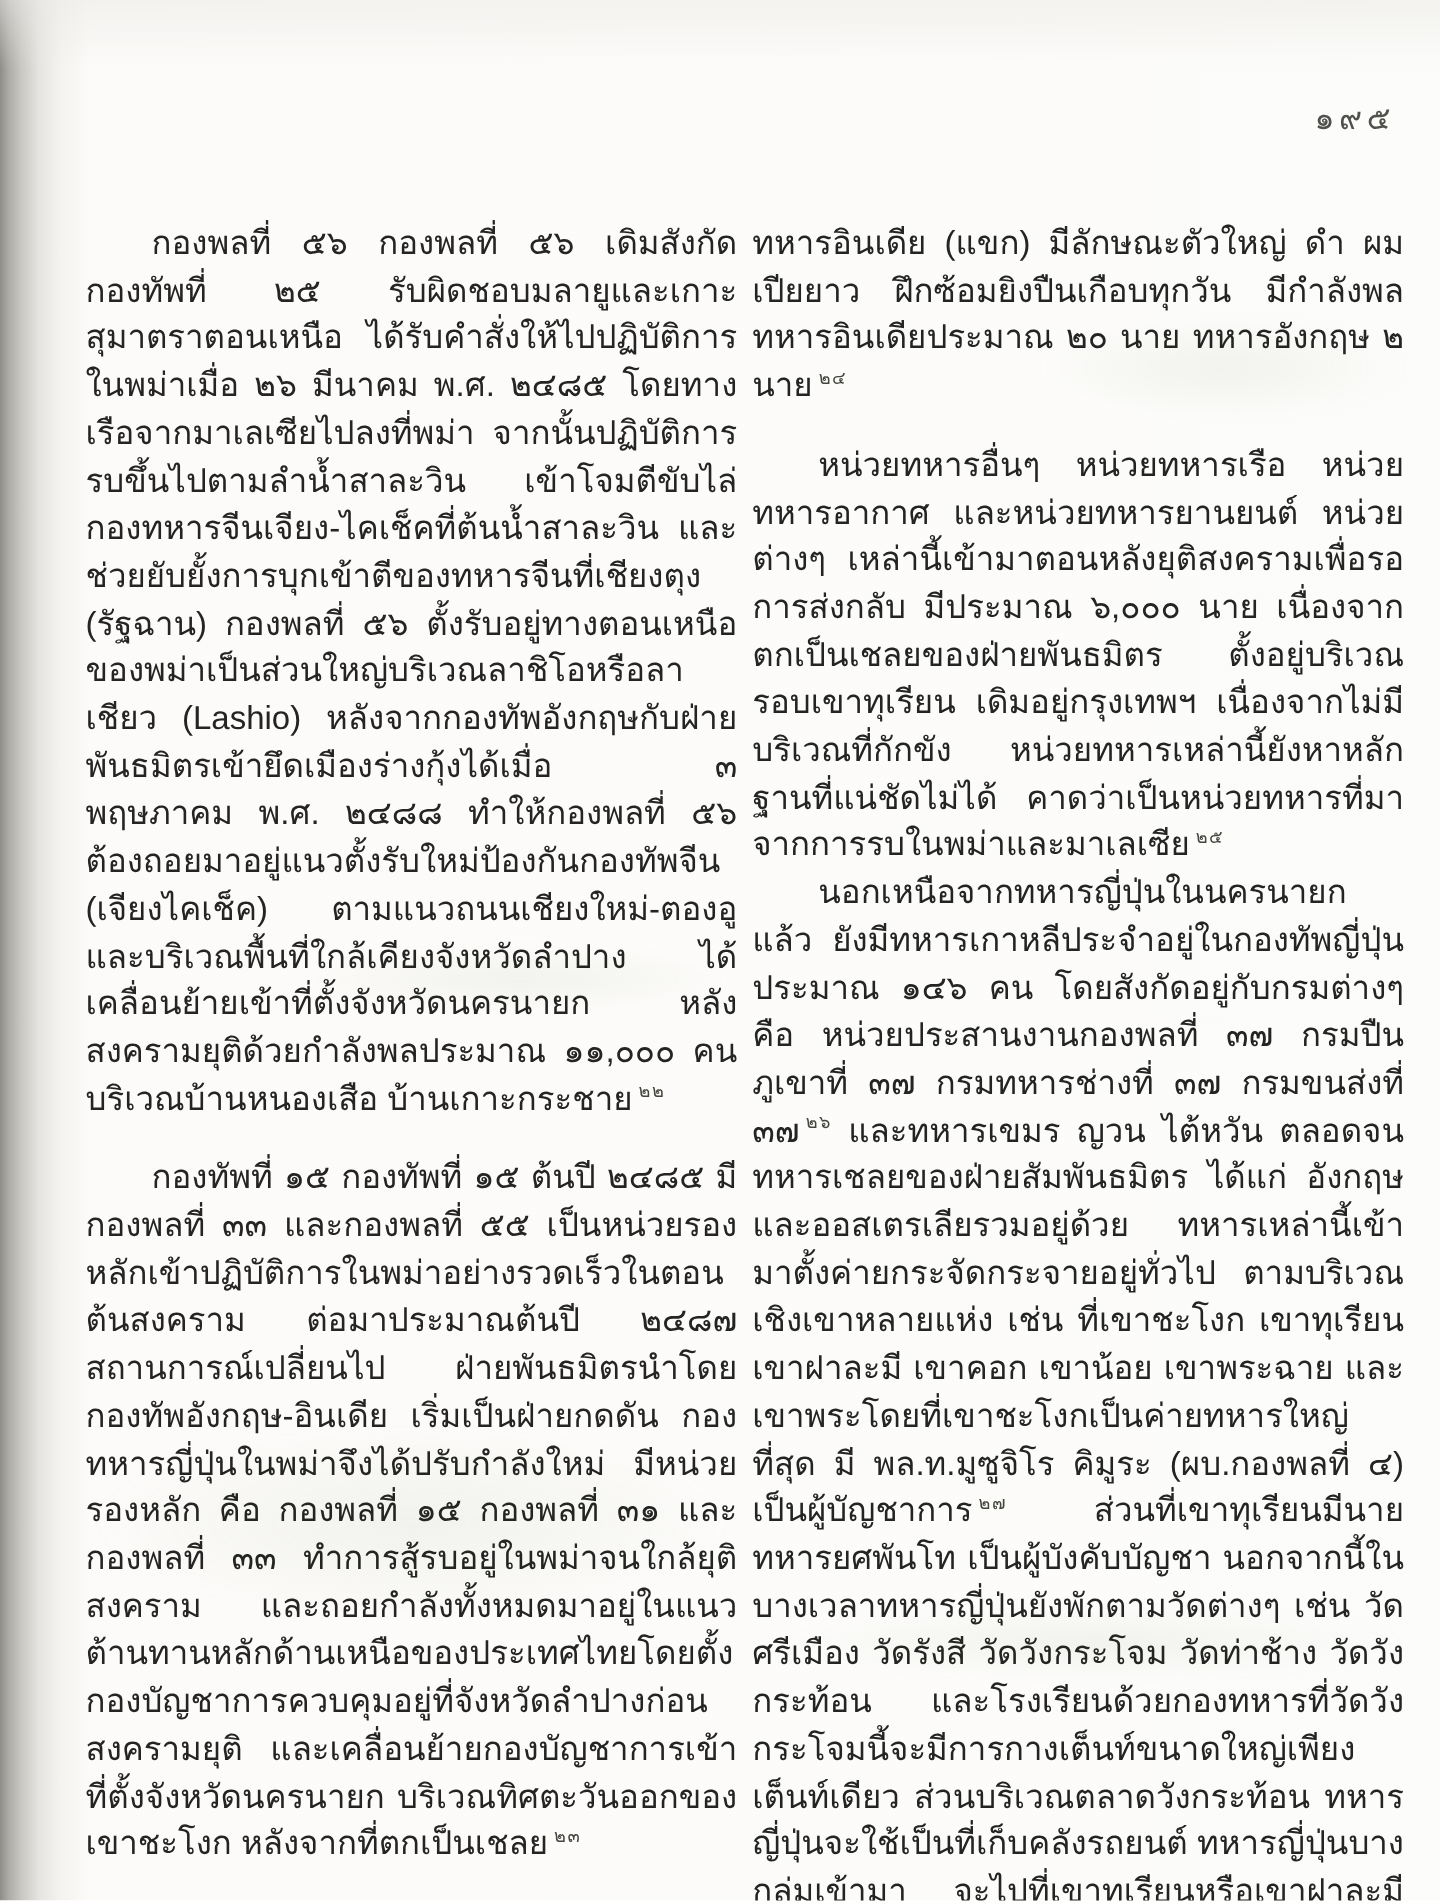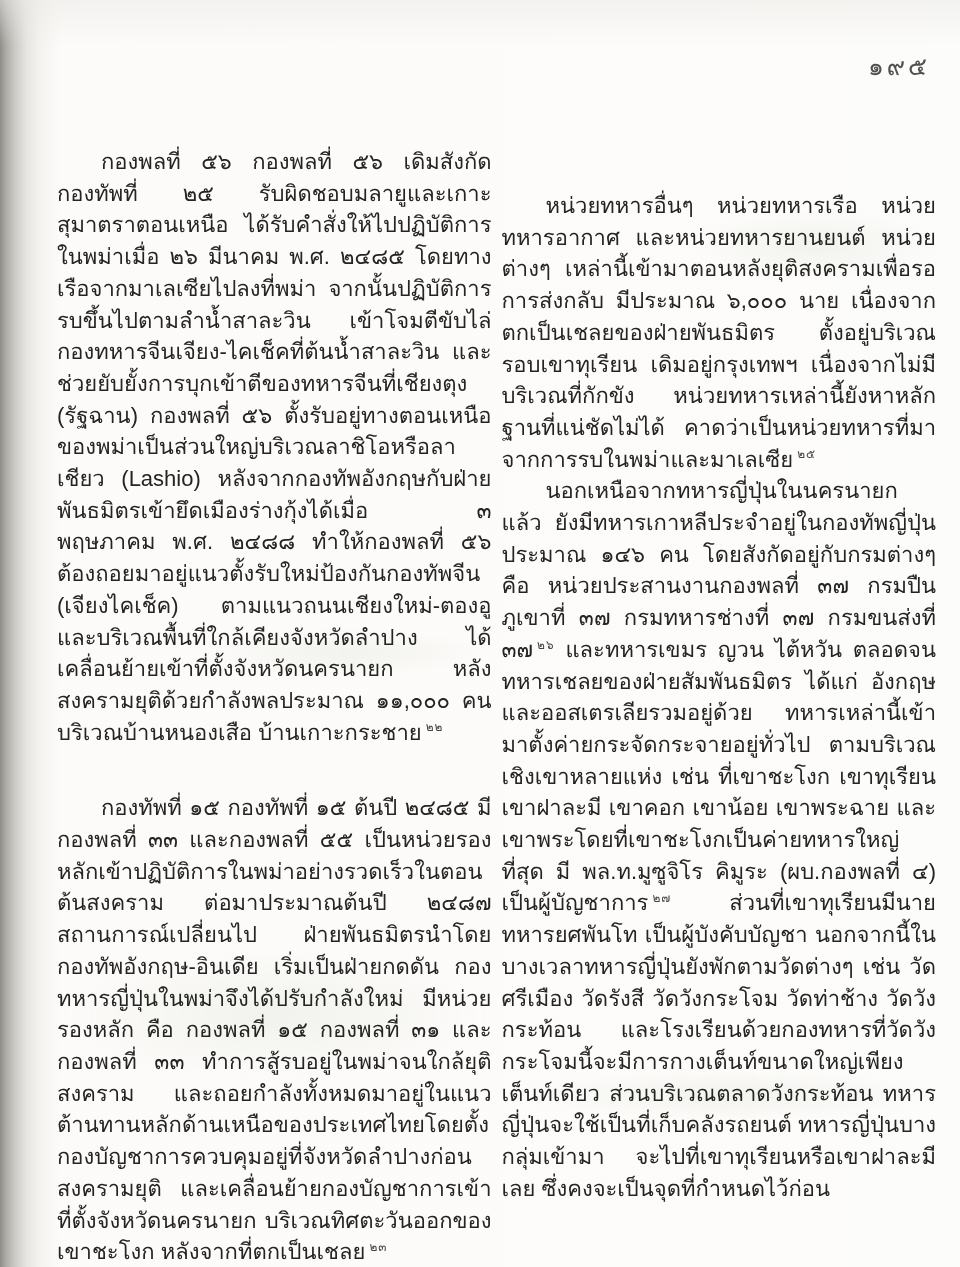--- a/index.html
+++ b/index.html
@@ -14,37 +14,37 @@
       linear-gradient(to right,
         #8f8d89 0px,#aeaca7 6px,#c9c7c2 14px,#e6e4e0 26px,
         #f4f3f0 40px,#fcfbf9 60px,#fcfcfa 100%);
   }
   .page::after{ 
     content:"";position:absolute;left:0;top:0;width:100%;height:46px;
     background:linear-gradient(to bottom,rgba(235,234,231,.55),rgba(255,255,255,0));
     pointer-events:none;
   }
   .page-number{
-    position:absolute;top:46px;right:30px;
-    font-size:25px;color:#50504d;letter-spacing:3px;
+    position:absolute;top:62px;right:30px;
+    font-size:21px;color:#50504d;letter-spacing:3px;
   }
   .content{
     position:absolute;left:57px;top:146px;right:24px;
     display:flex;gap:10px;
     color:#242423;
   }
   .col{
     flex:1 1 0;min-width:0;
     font-size:22px;line-height:31.7px;
     text-align:justify;
     overflow-wrap:break-word;
   }
   .para{margin:0;}
   .para.indent{text-indent:44px;}
-  .para.gap{margin-top:44px;}
+  .para.gap{margin-top:21px;}
   .bold{font-weight:normal;}
   sup.fnref{
     font-size:12px;line-height:0;vertical-align:super;
     margin-left:4px;color:#45453f;letter-spacing:1px;
   }
   
   .ghost{
     position:absolute;pointer-events:none;border-radius:8px;
     background:radial-gradient(closest-side,rgba(150,162,140,.10),rgba(150,162,140,0));
     filter:blur(3px);
@@ -64,17 +64,18 @@
   <div class="ghost g4"></div>
 
   <div class="page-number">๑๙๕</div>
 
   <div class="content">
     <div class="col" id="col-left">
         <p class="para indent"><span class="bold">กองพลที่ ๕๖</span><span> กองพลที่ ๕๖ เดิมสังกัดกองทัพที่ ๒๕ รับผิดชอบมลายูและเกาะสุมาตราตอนเหนือ ได้รับคำสั่งให้ไปปฏิบัติการในพม่าเมื่อ ๒๖ มีนาคม พ.ศ. ๒๔๘๕ โดยทางเรือจากมาเลเซียไปลงที่พม่า จากนั้นปฏิบัติการรบขึ้นไปตามลำน้ำสาละวิน เข้าโจมตีขับไล่กองทหารจีนเจียง-ไคเช็คที่ต้นน้ำสาละวิน และช่วยยับยั้งการบุกเข้าตีของทหารจีนที่เชียงตุง (รัฐฉาน) กองพลที่ ๕๖ ตั้งรับอยู่ทางตอนเหนือของพม่าเป็นส่วนใหญ่บริเวณลาชิโอหรือลาเชียว (Lashio) หลังจากกองทัพอังกฤษกับฝ่ายพันธมิตรเข้ายึดเมืองร่างกุ้งได้เมื่อ ๓ พฤษภาคม พ.ศ. ๒๔๘๘ ทำให้กองพลที่ ๕๖ ต้องถอยมาอยู่แนวตั้งรับใหม่ป้องกันกองทัพจีน (เจียงไคเช็ค) ตามแนวถนนเชียงใหม่-ตองอู และบริเวณพื้นที่ใกล้เคียงจังหวัดลำปาง ได้เคลื่อนย้ายเข้าที่ตั้งจังหวัดนครนายก หลังสงครามยุติด้วยกำลังพลประมาณ ๑๑,๐๐๐ คน บริเวณบ้านหนองเสือ บ้านเกาะกระชาย</span><sup class="fnref">๒๒</sup></p>
         <p class="para indent gap"><span class="bold">กองทัพที่ ๑๕</span><span> กองทัพที่ ๑๕ ต้นปี ๒๔๘๕ มีกองพลที่ ๓๓ และกองพลที่ ๕๕ เป็นหน่วยรองหลักเข้าปฏิบัติการในพม่าอย่างรวดเร็วในตอนต้นสงคราม ต่อมาประมาณต้นปี ๒๔๘๗ สถานการณ์เปลี่ยนไป ฝ่ายพันธมิตรนำโดยกองทัพอังกฤษ-อินเดีย เริ่มเป็นฝ่ายกดดัน กองทหารญี่ปุ่นในพม่าจึงได้ปรับกำลังใหม่ มีหน่วยรองหลัก คือ กองพลที่ ๑๕ กองพลที่ ๓๑ และกองพลที่ ๓๓ ทำการสู้รบอยู่ในพม่าจนใกล้ยุติสงคราม และถอยกำลังทั้งหมดมาอยู่ในแนวต้านทานหลักด้านเหนือของประเทศไทยโดยตั้งกองบัญชาการควบคุมอยู่ที่จังหวัดลำปางก่อนสงครามยุติ และเคลื่อนย้ายกองบัญชาการเข้าที่ตั้งจังหวัดนครนายก บริเวณทิศตะวันออกของเขาชะโงก หลังจากที่ตกเป็นเชลย</span><sup class="fnref">๒๓</sup></p>
       </div>
     <div class="col" id="col-right">
+        <p class="para"><span>ทหารอินเดีย (แขก) มีลักษณะตัวใหญ่ ดำ ผมเปียยาว ฝึกซ้อมยิงปืนเกือบทุกวัน มีกำลังพลทหารอินเดียประมาณ ๒๐ นาย ทหารอังกฤษ ๒ นาย</span><sup class="fnref">๒๔</sup></p>
         <p class="para indent gap"><span class="bold">หน่วยทหารอื่นๆ</span><span> หน่วยทหารเรือ หน่วยทหารอากาศ และหน่วยทหารยานยนต์ หน่วยต่างๆ เหล่านี้เข้ามาตอนหลังยุติสงครามเพื่อรอการส่งกลับ มีประมาณ ๖,๐๐๐ นาย เนื่องจากตกเป็นเชลยของฝ่ายพันธมิตร ตั้งอยู่บริเวณรอบเขาทุเรียน เดิมอยู่กรุงเทพฯ เนื่องจากไม่มีบริเวณที่กักขัง หน่วยทหารเหล่านี้ยังหาหลักฐานที่แน่ชัดไม่ได้ คาดว่าเป็นหน่วยทหารที่มาจากการรบในพม่าและมาเลเซีย</span><sup class="fnref">๒๕</sup></p>
         <p class="para indent"><span>นอกเหนือจากทหารญี่ปุ่นในนครนายกแล้ว ยังมีทหารเกาหลีประจำอยู่ในกองทัพญี่ปุ่น ประมาณ ๑๔๖ คน โดยสังกัดอยู่กับกรมต่างๆ คือ หน่วยประสานงานกองพลที่ ๓๗ กรมปืนภูเขาที่ ๓๗ กรมทหารช่างที่ ๓๗ กรมขนส่งที่ ๓๗</span><sup class="fnref">๒๖</sup><span> และทหารเขมร ญวน ไต้หวัน ตลอดจนทหารเชลยของฝ่ายสัมพันธมิตร ได้แก่ อังกฤษ และออสเตรเลียรวมอยู่ด้วย ทหารเหล่านี้เข้ามาตั้งค่ายกระจัดกระจายอยู่ทั่วไป ตามบริเวณเชิงเขาหลายแห่ง เช่น ที่เขาชะโงก เขาทุเรียน เขาฝาละมี เขาคอก เขาน้อย เขาพระฉาย และเขาพระโดยที่เขาชะโงกเป็นค่ายทหารใหญ่ที่สุด มี พล.ท.มูซูจิโร คิมูระ (ผบ.กองพลที่ ๔) เป็นผู้บัญชาการ</span><sup class="fnref">๒๗</sup><span> ส่วนที่เขาทุเรียนมีนายทหารยศพันโท เป็นผู้บังคับบัญชา นอกจากนี้ในบางเวลาทหารญี่ปุ่นยังพักตามวัดต่างๆ เช่น วัดศรีเมือง วัดรังสี วัดวังกระโจม วัดท่าช้าง วัดวังกระท้อน และโรงเรียนด้วยกองทหารที่วัดวังกระโจมนี้จะมีการกางเต็นท์ขนาดใหญ่เพียงเต็นท์เดียว ส่วนบริเวณตลาดวังกระท้อน ทหารญี่ปุ่นจะใช้เป็นที่เก็บคลังรถยนต์ ทหารญี่ปุ่นบางกลุ่มเข้ามา จะไปที่เขาทุเรียนหรือเขาฝาละมีเลย ซึ่งคงจะเป็นจุดที่กำหนดไว้ก่อน</span></p>
       </div>
   </div>
 </div>
 
 </body></html>

